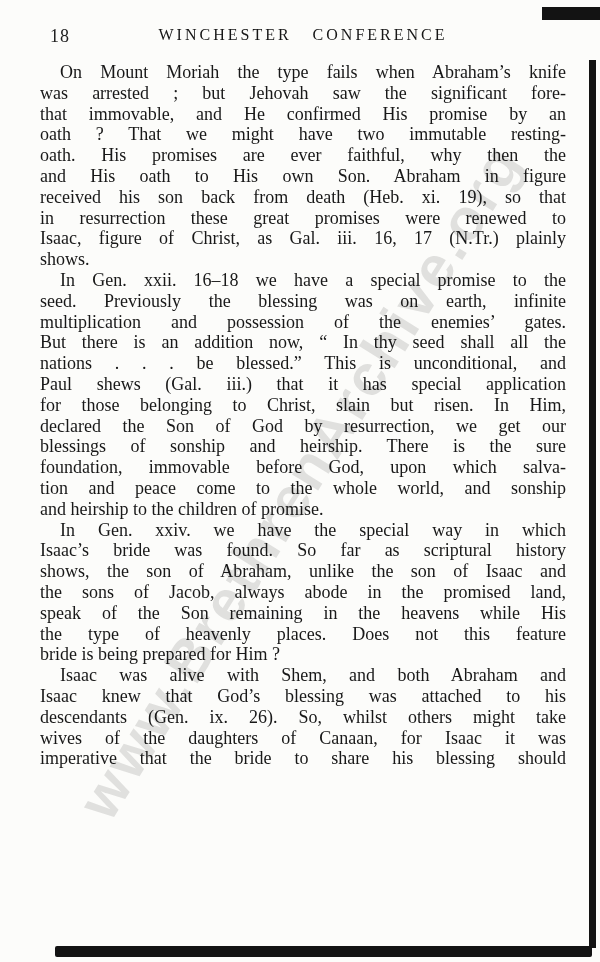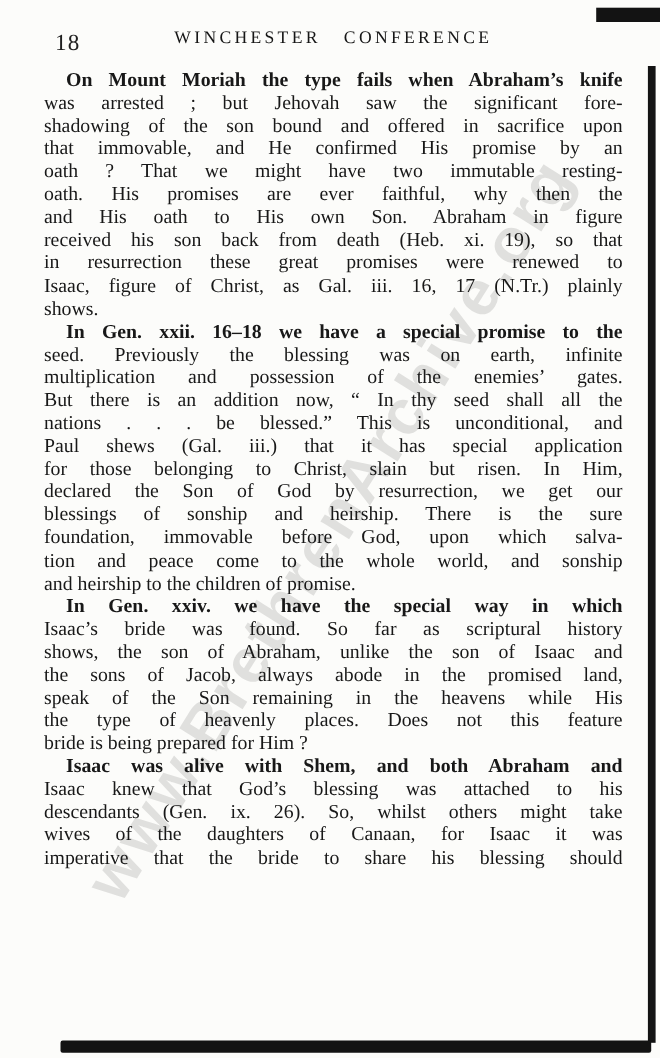--- a/index.html
+++ b/index.html
@@ -14,21 +14,21 @@
     position:absolute;inset:0;
     background:#fcfcfa;
     color:#1b1b1b;
   }
   
   .header{
     position:absolute;top:26px;left:40px;width:526px;height:24px;
   }
   .page-number{
     position:absolute;left:10px;top:0;
-    font-size:21px;letter-spacing:1px;color:#202020;
+    font-size:18px;letter-spacing:1px;color:#202020;
   }
   .header-title{
     position:absolute;left:0;right:0;top:0;
     text-align:center;
     font-size:16px;
     letter-spacing:3px;
     word-spacing:14px;
     color:#161616;
   }
   
@@ -37,21 +37,21 @@
     font-size:18px;
     line-height:20.8px;
     color:#181818;
   }
   .line{
     text-align:justify;
     text-align-last:justify;
     white-space:nowrap;
     overflow:hidden;
   }
-  .line.indent{ text-indent:20px;font-weight:bold; }
+  .line.indent{ text-indent:20px; }
   .line.last{ text-align-last:left; }
   
   .watermark{
     position:absolute;inset:0;
     overflow:hidden;
     pointer-events:none;
   }
   .watermark span{
     position:absolute;
     left:50%;top:50%;
@@ -80,21 +80,20 @@
 
   <div class="header">
     <div class="page-number">18</div>
     <div class="header-title">WINCHESTER CONFERENCE</div>
   </div>
 
   <div class="body-text">
     <div>
       <div class="line indent">On Mount Moriah the type fails when Abraham’s knife</div>
       <div class="line">was arrested ; but Jehovah saw the significant fore-</div>
-      <div class="line">shadowing of the son bound and offered in sacrifice upon</div>
       <div class="line">that immovable, and He confirmed His promise by an</div>
       <div class="line">oath ?  That we might have two immutable resting-</div>
       <div class="line">oath.  His promises are ever faithful, why then the</div>
       <div class="line">and His oath to His own Son.  Abraham in figure</div>
       <div class="line">received his son back from death (Heb. xi. 19), so that</div>
       <div class="line">in resurrection these great promises were renewed to</div>
       <div class="line">Isaac, figure of Christ, as Gal. iii. 16, 17 (N.Tr.) plainly</div>
       <div class="line last">shows.</div>
     </div>
     <div>

